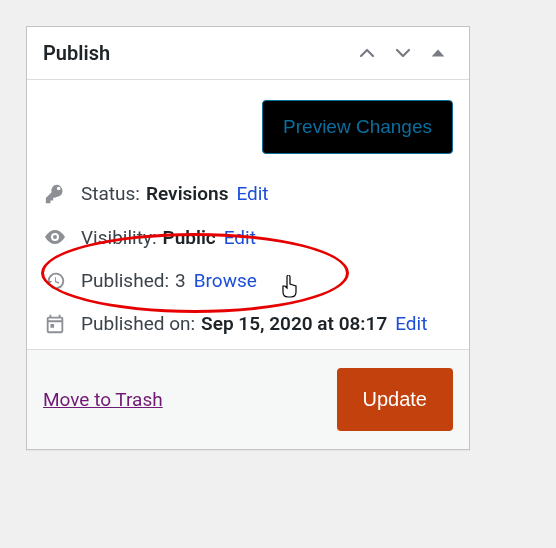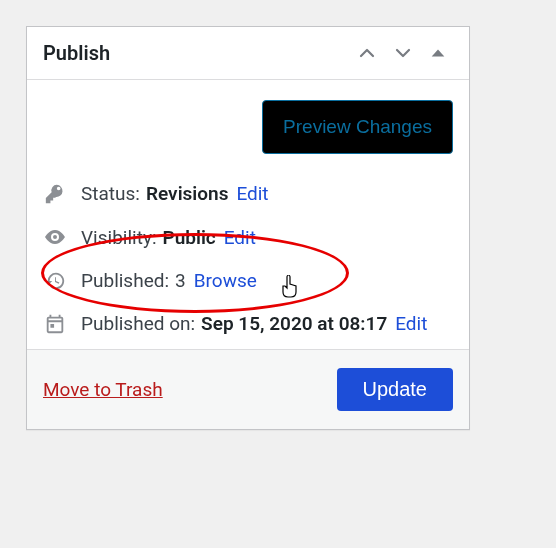--- a/index.html
+++ b/index.html
@@ -75,31 +75,31 @@
   }
   .panel-footer {
     border-top: 1px solid #dcdcde;
     background: #f6f7f7;
     padding: 18px 16px;
     display: flex;
     align-items: center;
     justify-content: space-between;
   }
   .trash {
-    color: #b91c1c;
+    color: #701a75;
     text-decoration: underline;
     font-size: 19px;
     cursor: pointer;
   }
   .btn-primary {
-    background: #1d4ed8;
+    background: #c2410c;
     color: #fff;
     border: none;
     font-size: 20px;
-    padding: 10px 26px;
+    padding: 20px 26px;
     border-radius: 4px;
     cursor: pointer;
   }
   svg { display: block; }
   .highlight-ellipse {
     position: absolute;
     border: 3px solid #e60000;
     border-radius: 50%;
     pointer-events: none;
   }

